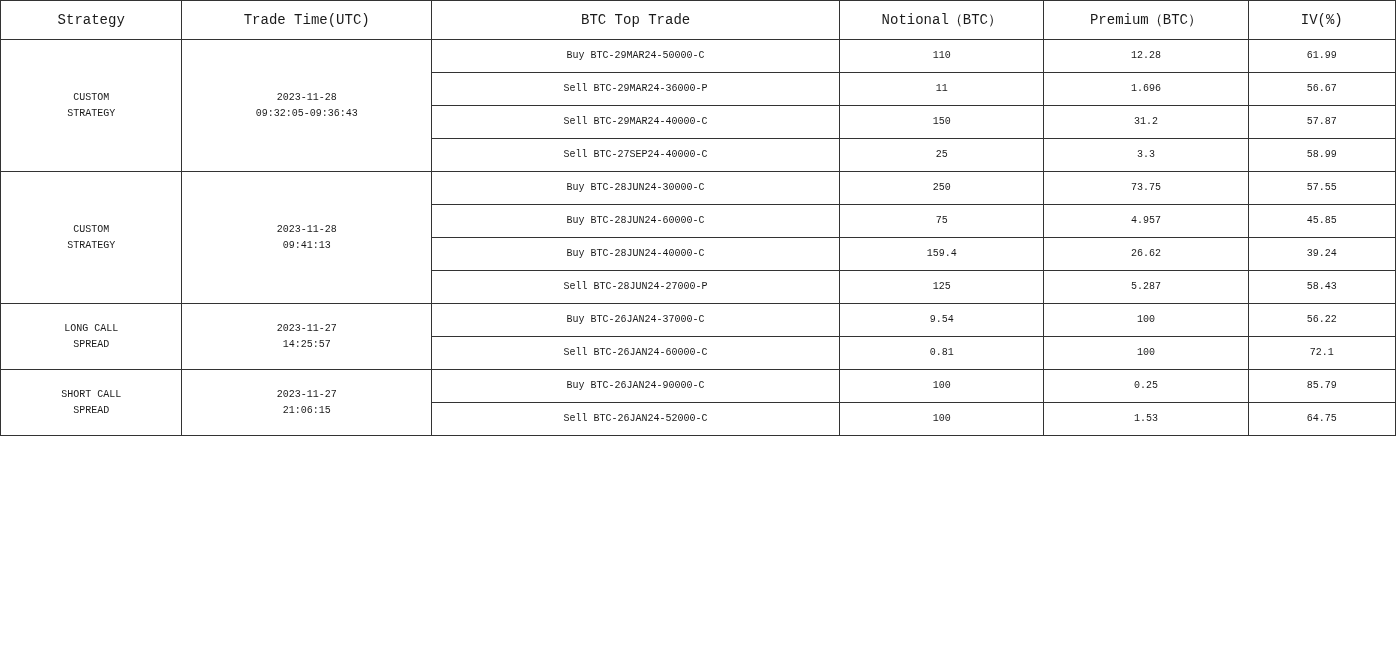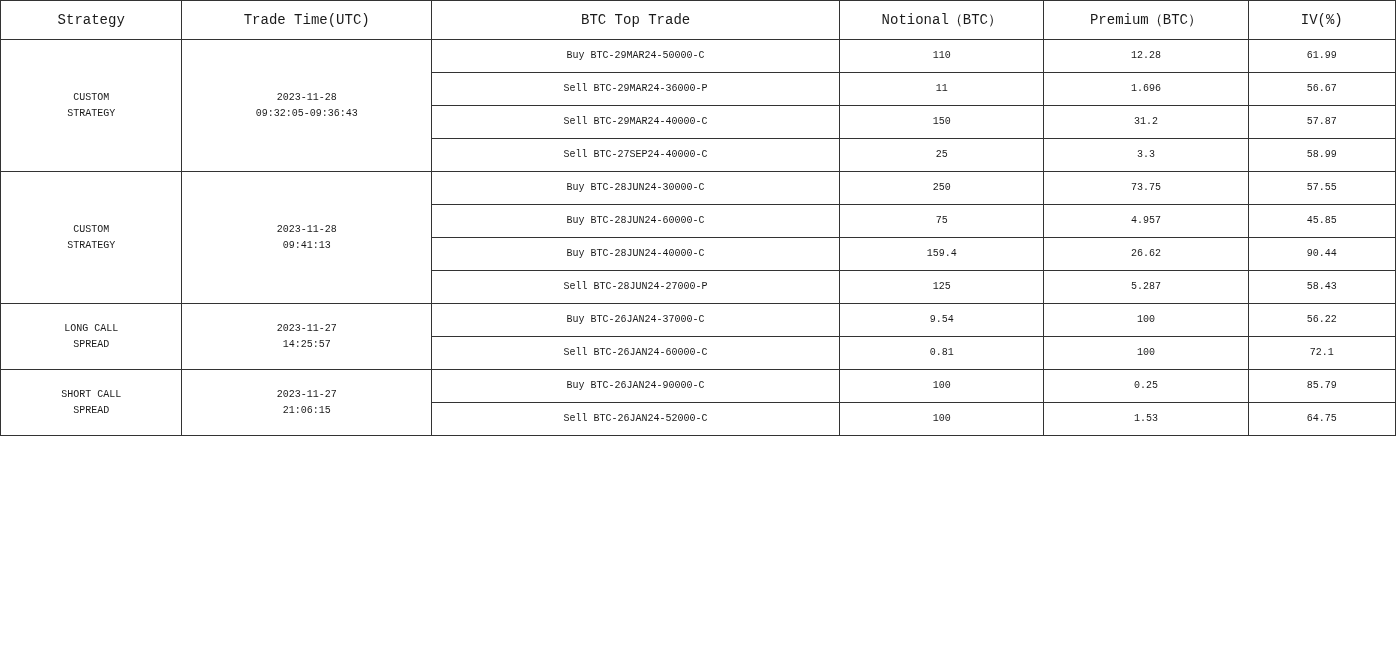--- a/index.html
+++ b/index.html
@@ -111,21 +111,21 @@
         <tr>
           <td>Buy  BTC-28JUN24-60000-C</td>
           <td>75</td>
           <td>4.957</td>
           <td>45.85</td>
         </tr>
         <tr>
           <td>Buy  BTC-28JUN24-40000-C</td>
           <td>159.4</td>
           <td>26.62</td>
-          <td>90.44</td>
+          <td>39.24</td>
         </tr>
         <tr>
           <td>Sell BTC-28JUN24-27000-P</td>
           <td>125</td>
           <td>5.287</td>
           <td>58.43</td>
         </tr>
         <tr>
           <td rowspan="2" style="vertical-align: middle; white-space: pre;">LONG CALL
 SPREAD</td>

